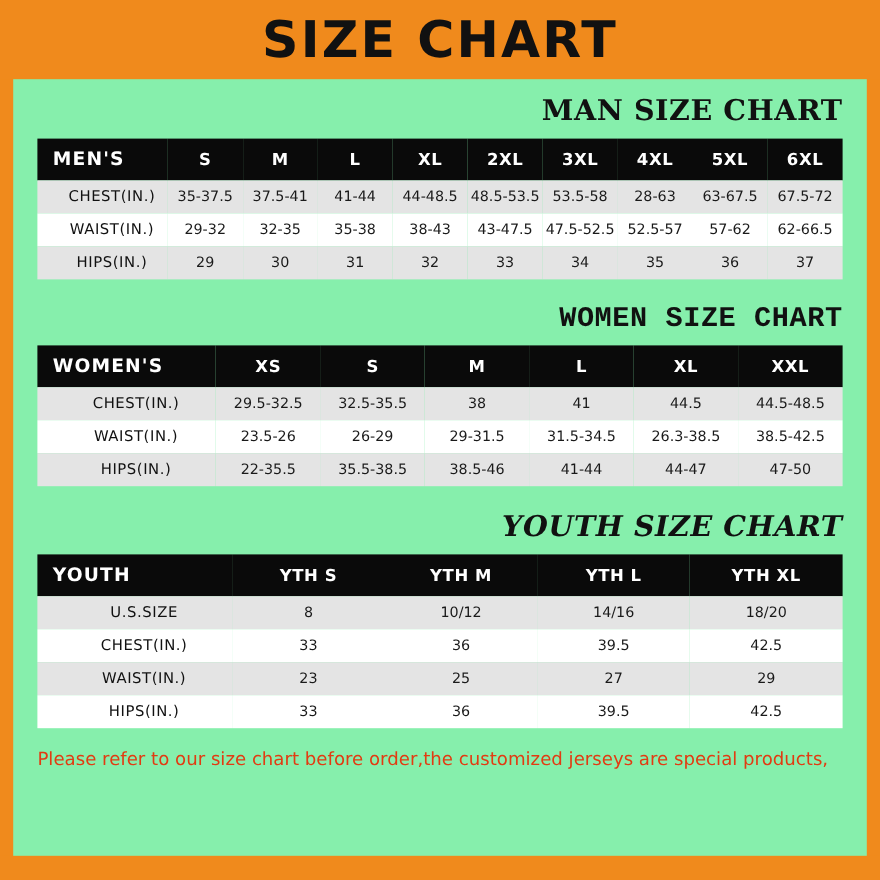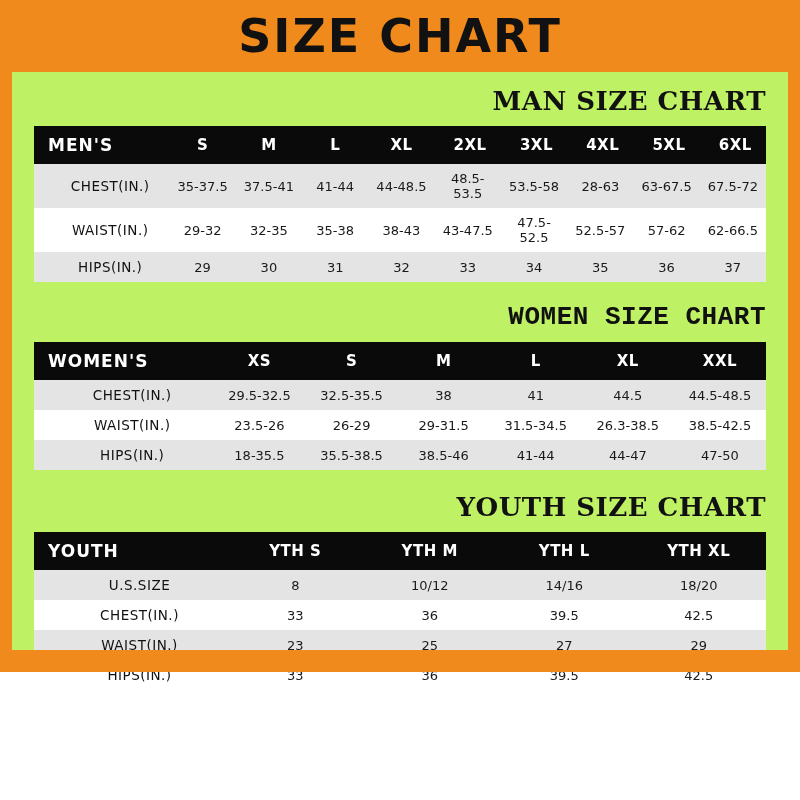--- a/index.html
+++ b/index.html
@@ -9,25 +9,25 @@
   body {
     width: 800px;
     height: 800px;
     background: #ffffff;
     font-family: "DejaVu Sans", sans-serif;
     overflow: hidden;
   }
   .page {
     position: relative;
     width: 800px;
-    height: 672px;
+    height: 800px;
     box-sizing: border-box;
     border-left: 12px solid #f08a1c;
     border-right: 12px solid #f08a1c;
-    background: #bef264;
+    background: #86efac;
   }
   .header-banner {
     background: #f08a1c;
     height: 72px;
     display: flex;
     align-items: center;
     justify-content: center;
     margin: 0 -12px;
   }
   .header-banner .title {
@@ -44,42 +44,42 @@
   .section-title {
     text-align: right;
     font-family: "DejaVu Serif", serif;
     font-weight: bold;
     font-size: 26px;
     color: #111111;
     letter-spacing: 0.5px;
   }
   .men-title { margin: 14px 0 10px 0; }
   .women-title { margin: 20px 0 10px 0; font-family: Liberation Mono, monospace; }
-  .youth-title { margin: 22px 0 10px 0; }
+  .youth-title { margin: 22px 0 10px 0; font-style: italic; }
 
   table.sizetable {
     width: 100%;
     border-collapse: collapse;
     table-layout: fixed;
   }
   table.sizetable th,
   table.sizetable td {
     text-align: center;
     font-family: "DejaVu Sans", sans-serif;
     vertical-align: middle;
   }
   
   table.sizetable thead tr {
     background: #0a0a0a;
   }
   table.sizetable thead th {
     color: #ffffff;
     font-weight: bold;
     font-size: 15px;
-    padding: 9px 19px;
+    padding: 9px 2px;
     letter-spacing: 0.5px;
   }
   table.sizetable thead th.rowhead {
     text-align: left;
     padding-left: 14px;
     font-size: 17px;
     letter-spacing: 1px;
   }
   
   table.sizetable tbody td {
@@ -213,21 +213,21 @@
           <td class="rowhead">WAIST(IN.)</td>
           <td>23.5-26</td>
           <td>26-29</td>
           <td>29-31.5</td>
           <td>31.5-34.5</td>
           <td>26.3-38.5</td>
           <td>38.5-42.5</td>
         </tr>
         <tr class="alt-light">
           <td class="rowhead">HIPS(IN.)</td>
-          <td>18-35.5</td>
+          <td>22-35.5</td>
           <td>35.5-38.5</td>
           <td>38.5-46</td>
           <td>41-44</td>
           <td>44-47</td>
           <td>47-50</td>
         </tr>
       </tbody>
     </table>
   </div>
 
@@ -270,16 +270,17 @@
           <td>33</td>
           <td>36</td>
           <td>39.5</td>
           <td>42.5</td>
         </tr>
       </tbody>
     </table>
   </div>
 
   <div class="footer-note">
+    <div>Please refer to our size chart before order,the customized jerseys are special products,</div>
   </div>
 
   <div class="bottom-bar"></div>
 </div>
 
 </body></html>

